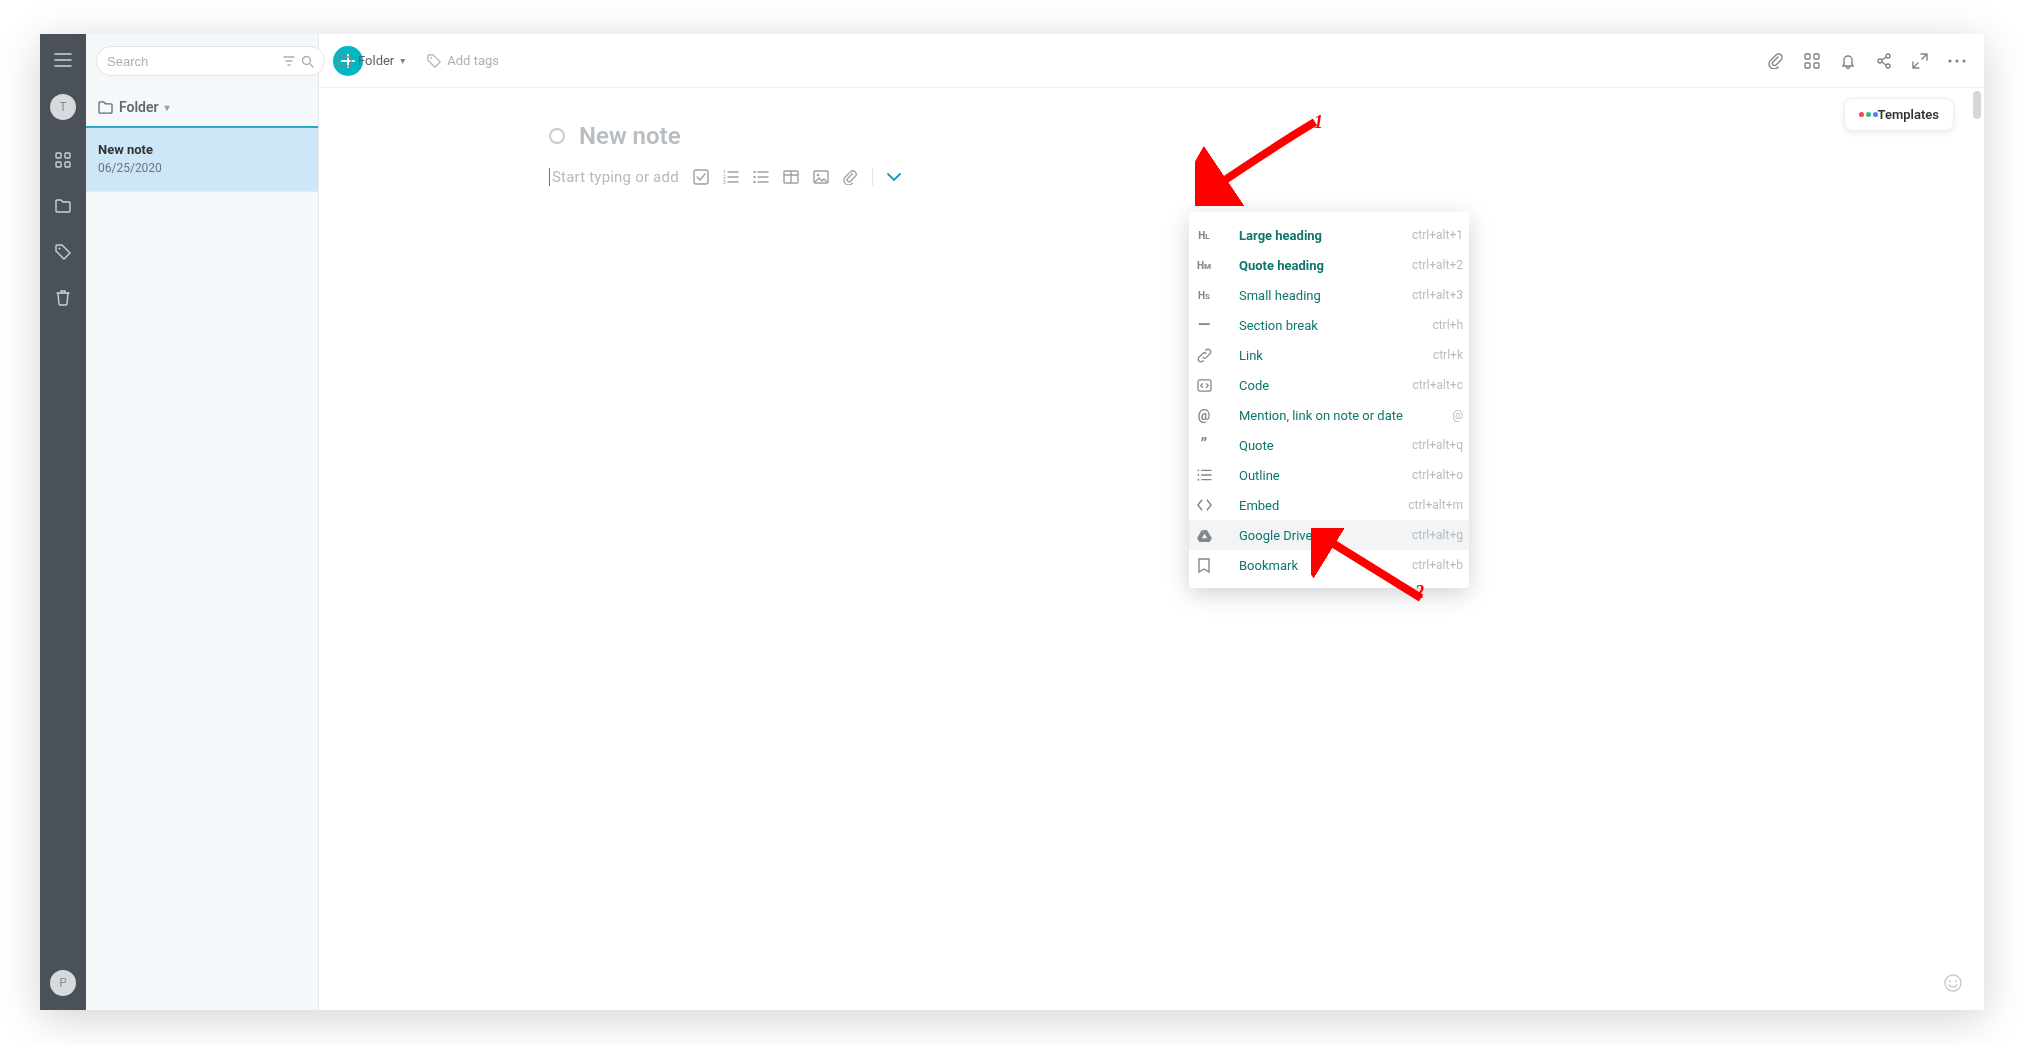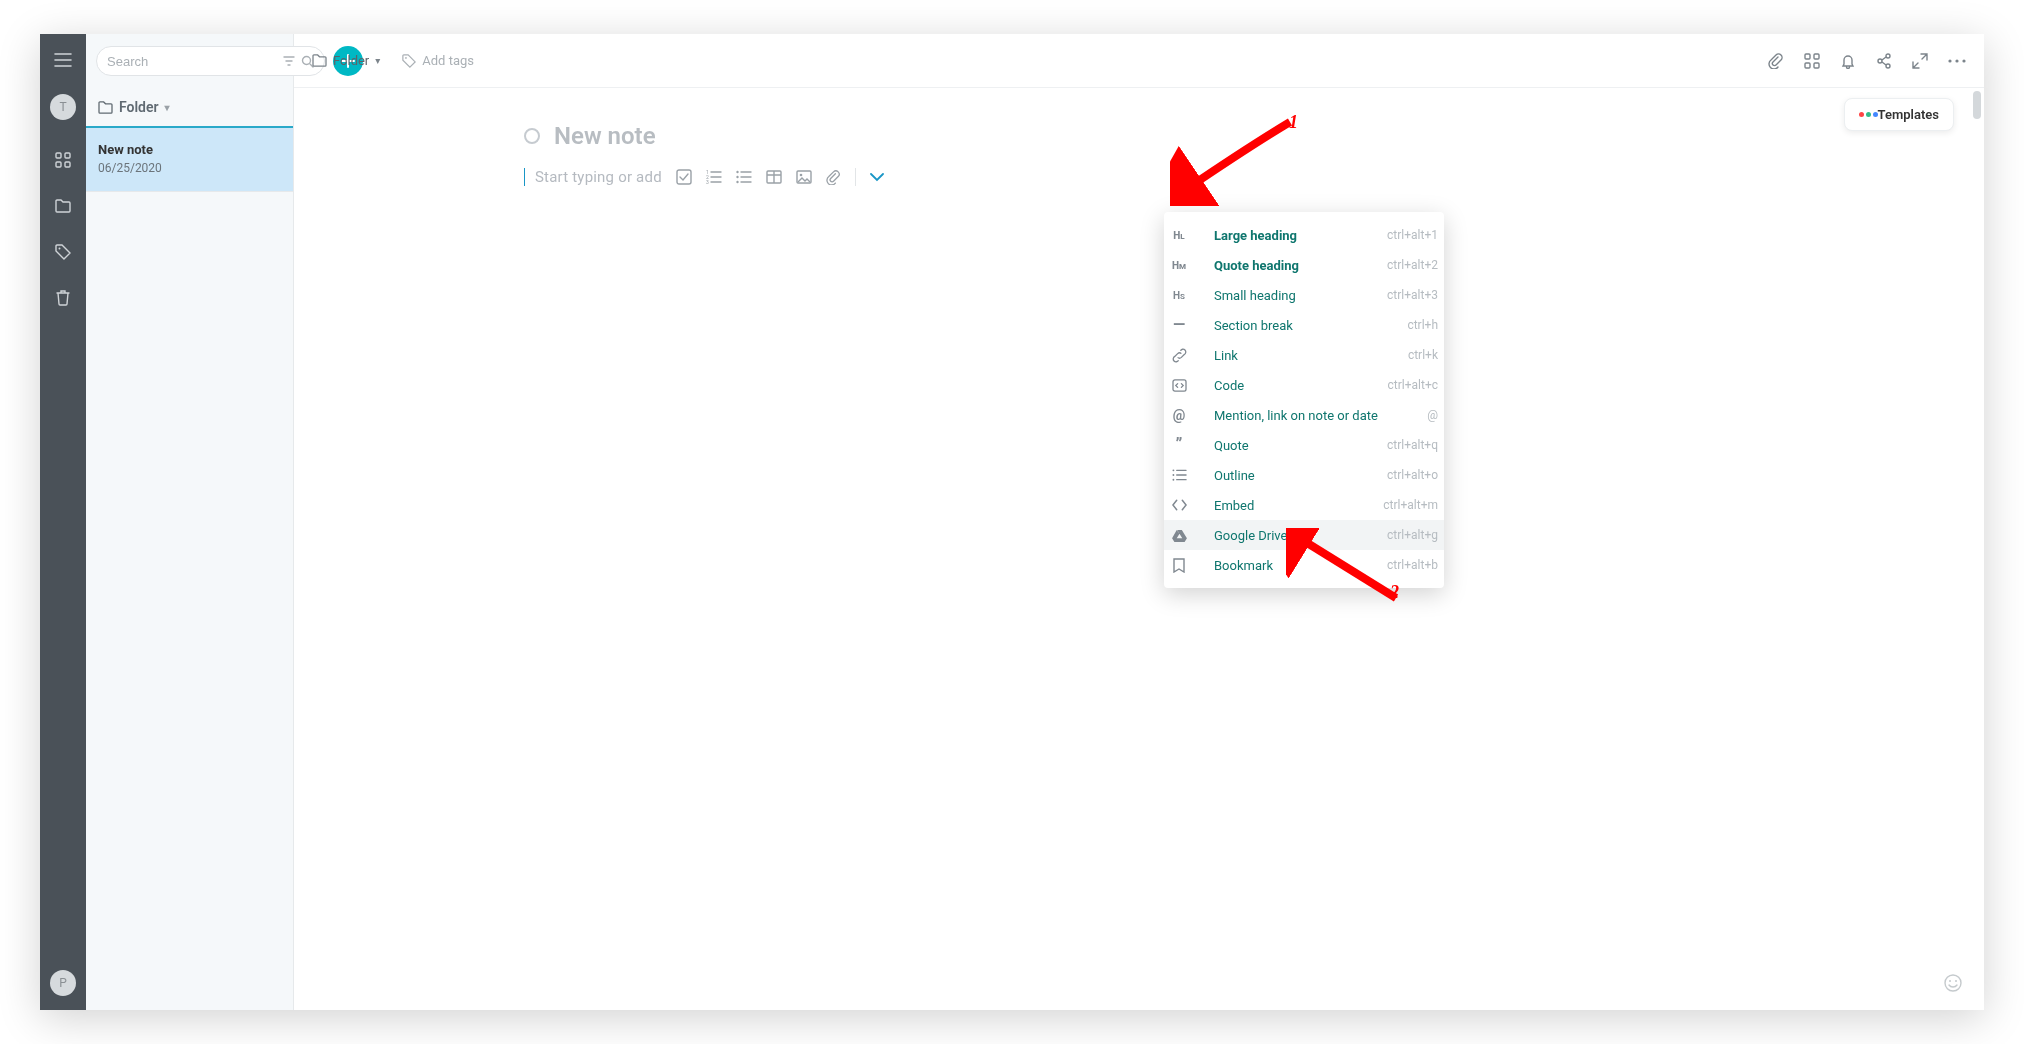--- a/index.html
+++ b/index.html
@@ -21,21 +21,21 @@
     align-items: center;
     padding-top: 14px;
     flex-shrink: 0;
   }
   .rail .rail-icon { width: 24px; height: 24px; display:flex; align-items:center; justify-content:center; color:#cfd3d7; margin-bottom: 22px; cursor:pointer; }
   .rail .rail-avatar { width:26px; height:26px; border-radius:50%; background:#d6dadd; color:#8a8f93; font-size:12px; display:flex; align-items:center; justify-content:center; margin-bottom:28px; cursor:pointer;}
   .rail .spacer { flex:1; }
   .rail .rail-avatar.bottom { margin-bottom: 14px; }
   
   .listcol {
-    width: 208px;
+    width: 233px;
     background: #f5f8fa;
     border-right: 1px solid #e6e9eb;
     display:flex;
     flex-direction:column;
     flex-shrink:0;
   }
   .listcol .top {
     height: 54px;
     display:flex;
     align-items:center;
@@ -125,21 +125,21 @@
     font-size:24px; font-weight:600; color:#b8bdc2;
   }
   .compose-row {
     margin-top: 18px;
     display:flex; align-items:center; gap: 14px;
     color:#9aa1a7;
   }
   .compose-placeholder {
     font-size:15px; color:#b5bac0; letter-spacing:.2px;
     border-left:1px solid #1996c6;
-    padding-left:10px;
+    padding-left:2px;
   }
   .compose-icons { display:flex; align-items:center; gap:14px; }
   .compose-icons .ci { display:flex; cursor:pointer; color:#9aa1a7; }
   .compose-icons .sep { width:1px; height:18px; background:#e2e5e7; }
   .compose-icons .chev { color:#1996c6; cursor:pointer; }
   
   .templates-chip {
     position:absolute;
     top: 64px; right: 30px;
     background:#fff;

